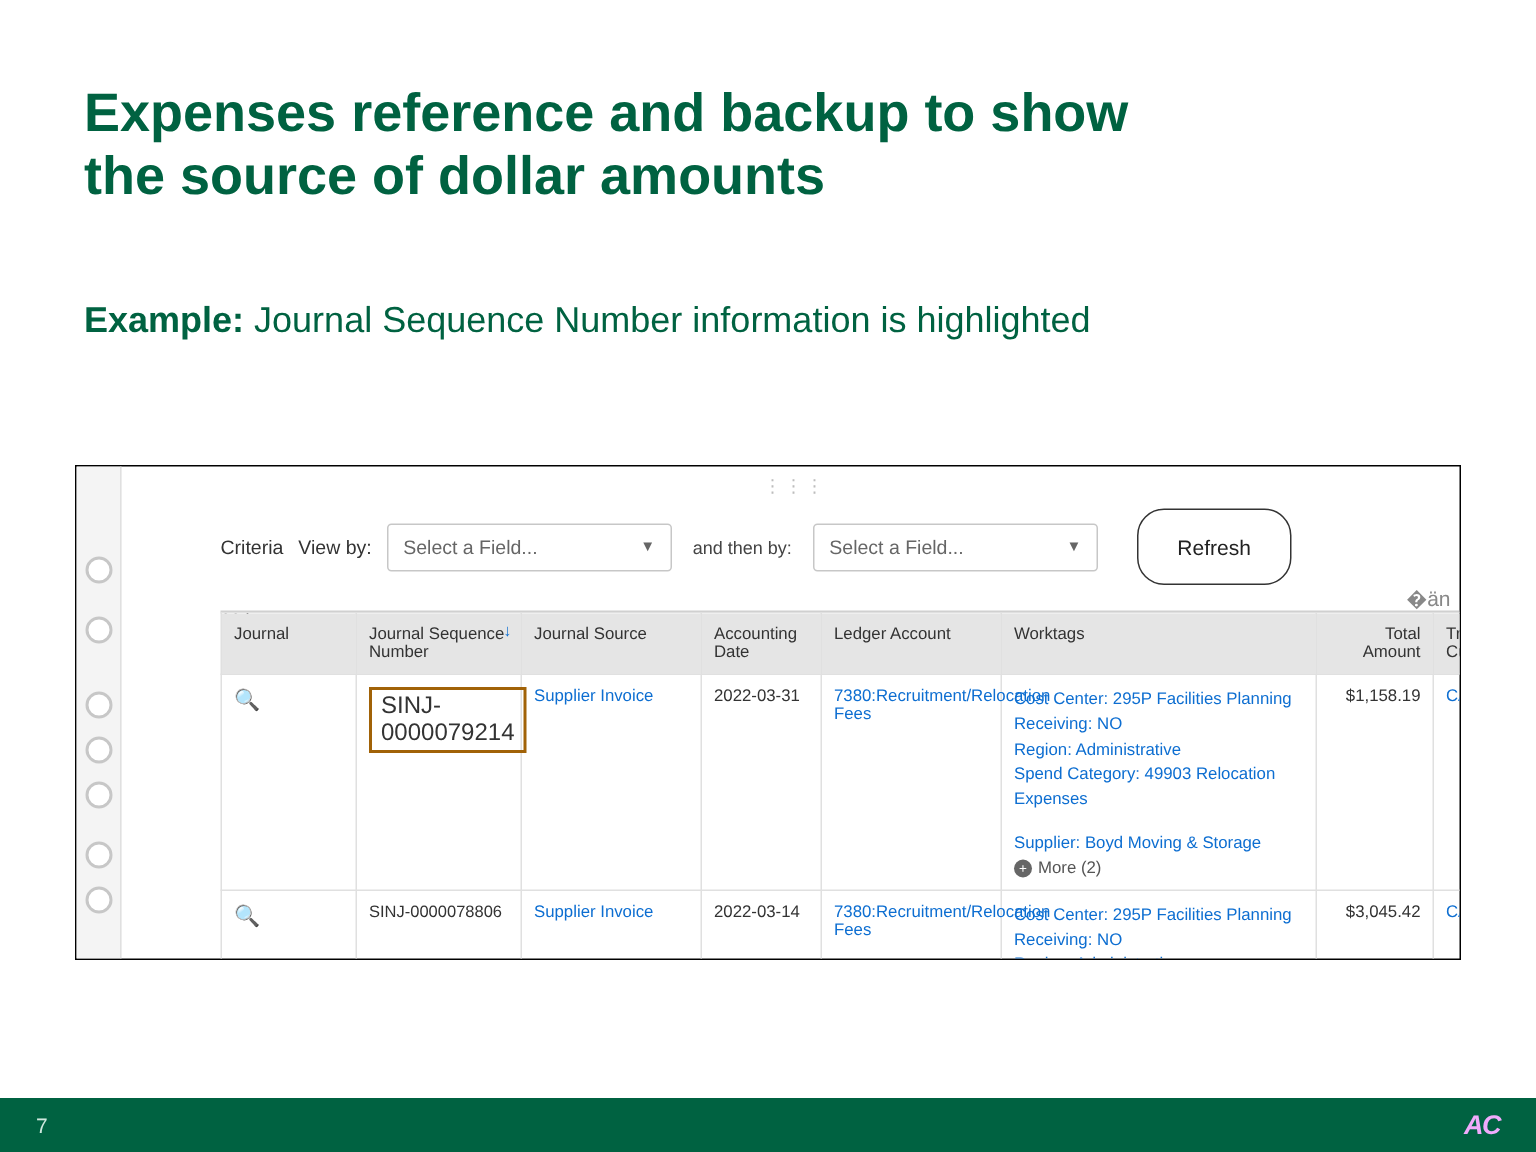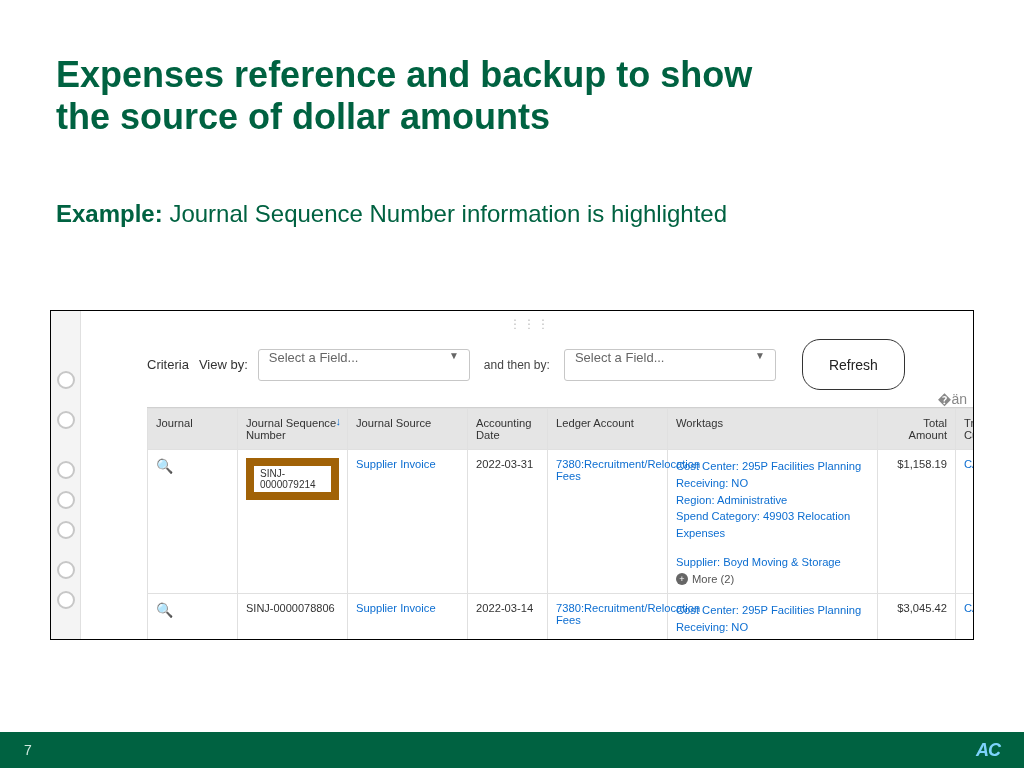--- a/index.html
+++ b/index.html
@@ -16,21 +16,21 @@
   .rail .bub { position: absolute; left: 6px; width: 18px; height: 18px; border: 2px solid #c7c7c7; border-radius: 50%; background: #fff; }
   .rail1 { top: 60px; } .rail2 { top: 100px; } .rail3 { top: 150px; } .rail4 { top: 180px; }
   .rail5 { top: 210px; } .rail6 { top: 250px; } .rail7 { top: 280px; }
 
   .content { position: absolute; left: 36px; top: 0; right: 0; bottom: 0; }
 
   .drag { position: absolute; left: 50%; top: 6px; transform: translateX(-50%); color: #bdbdbd; font-size: 12px; letter-spacing: 2px; }
 
   .criteria { display: flex; align-items: center; gap: 10px; padding: 28px 20px 14px 60px; font-size: 13px; color: #333; }
   .lbl { font-size: 13px; color: #333; }
-  .select-field { display: inline-flex; justify-content: space-between; width: 212px; height: 32px; border: 1px solid #c7c7c7; border-radius: 3px; padding: 0 10px; font-size: 13px; color: #666; background: #fff; }
+  .select-field { display: inline-flex; align-items: center; justify-content: space-between; width: 190px; height: 32px; border: 1px solid #c7c7c7; border-radius: 3px; padding: 0 10px; font-size: 13px; color: #666; background: #fff; }
   .select-field .caret { font-size: 10px; color: #666; }
   .between { font-size: 12px; color: #444; margin: 0 4px; }
   .refresh { display: inline-flex; align-items: center; justify-content: center; height: 51px; padding: 0 26px; border: 1px solid #333; border-radius: 18px; font-size: 14px; color: #222; background: #fff; margin-left: 16px; }
 
   .count { padding: 2px 0 6px 60px; font-size: 12px; color: #555; }
 
   .grid { position: absolute; left: 60px; right: 0; top: 96px; bottom: 0; border-top: 1px solid #d0d0d0; }
   table { width: 100%; border-collapse: collapse; font-size: 11.2px; color: #333; table-layout: fixed; }
   th, td { border: 1px solid #e0e0e0; padding: 8px 8px; vertical-align: top; text-align: left; }
   th { background: #e5e5e5; font-weight: 400; color: #333; font-size: 11.2px; position: relative; }
@@ -40,35 +40,35 @@
   th.date { width: 80px; }
   th.ledger { width: 120px; }
   th.tags { width: 210px; }
   th.amt { width: 78px; text-align: right; }
   th.cur { width: 70px; }
 
   td.amt { text-align: right; }
   .link { color: #0d6ed1; }
   .mag { color: #888; font-size: 14px; }
 
-  .highlight { display: inline-block; border: 8px solid #a16207; padding: 2px 6px; font-size: 10px; color: #333; }
+  .highlight { display: inline-block; border: 2px solid #a16207; padding: 2px 6px; font-size: 16px; color: #333; }
   .seqplain { font-size: 11px; color: #333; }
 
   .worktags-line { color: #0d6ed1; display: block; line-height: 1.5; }
   .more { color: #555; display: inline-flex; align-items: center; gap: 4px; margin-top: 2px; }
   .more .dot { width: 12px; height: 12px; border-radius: 50%; background: #666; color: #fff; display: inline-flex; align-items: center; justify-content: center; font-size: 9px; }
 
   .sort-ind { position: absolute; right: 6px; top: 6px; color: #0d6ed1; font-size: 11px; }
 
   .toolbar-right { position: absolute; right: 6px; top: 78px; display: flex; gap: 6px; color: #888; font-size: 14px; }
 
   
   .footer { position: absolute; left: 0; bottom: 0; width: 100%; height: 36px; background: #006241; color: #c9e7db; display: flex; align-items: center; justify-content: space-between; padding: 0 24px; }
   .pagenum { font-size: 14px; color: #cfe8de; }
-  .logo { font-size: 18px; font-weight: 800; color: #7dd3fc; letter-spacing: -1px; font-style: italic; }
+  .logo { font-size: 18px; font-weight: 800; color: #f0abfc; letter-spacing: -1px; font-style: italic; }
 </style>
 </head>
 <body>
 
 <div class="slide">
   <div class="title">
     <span>Expenses reference and backup to show</span><br>
     <span>the source of dollar amounts</span>
   </div>
 

